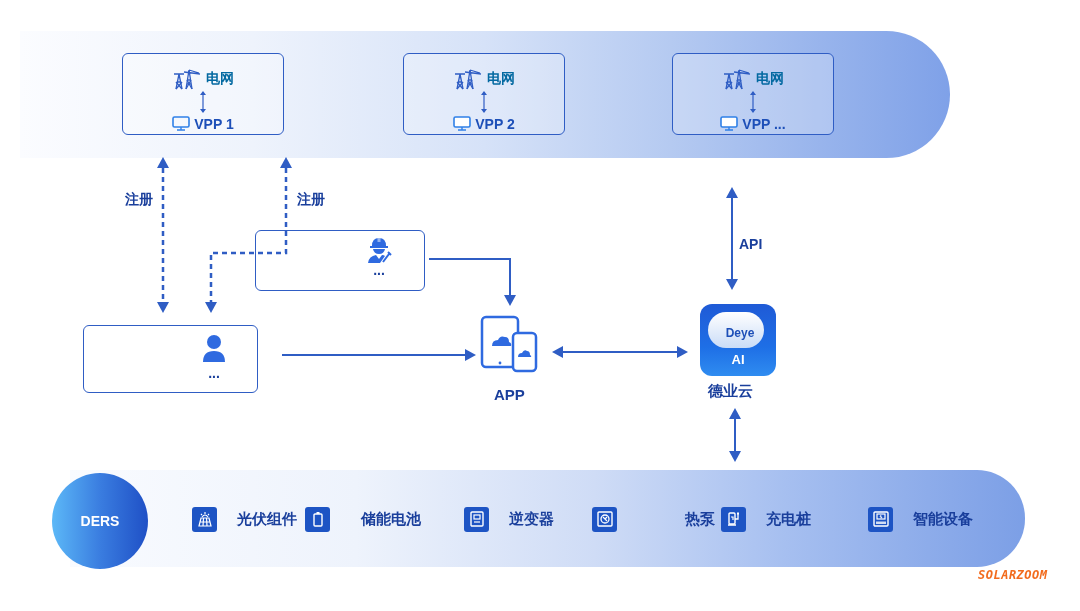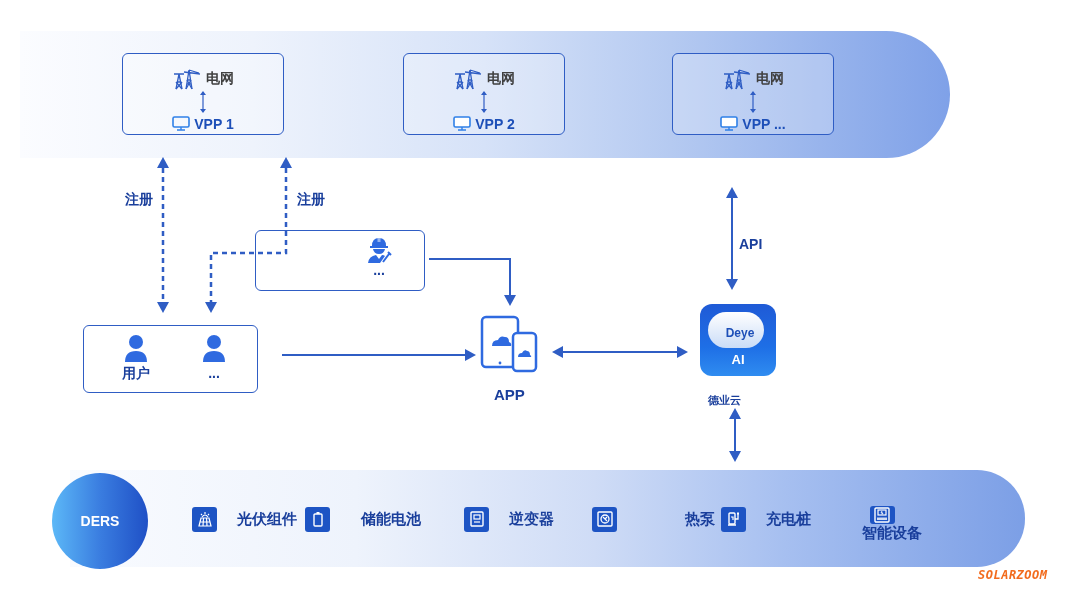--- a/index.html
+++ b/index.html
@@ -6,21 +6,21 @@
   body { width:1080px; height:611px; background:#ffffff; position:relative; overflow:hidden;
          font-family:"Liberation Sans","DejaVu Sans",sans-serif; }
   .band-top { position:absolute; left:20px; top:31px; width:930px; height:127px;
     border-radius:0 64px 64px 0;
     background:linear-gradient(90deg,#fbfcff 0%,#eef3fc 25%,#d6e2f8 50%,#b5caf1 70%,#7fa1e8 100%); }
   .band-bottom { position:absolute; left:70px; top:470px; width:955px; height:97px;
     border-radius:0 48px 48px 0;
     background:linear-gradient(90deg,#f9fbff 0%,#eef3fc 30%,#cfdcf6 55%,#a6bff0 75%,#7c9fe6 100%); }
   .vpp-box { position:absolute; width:162px; height:82px; border:1.5px solid #2f5dc4; border-radius:6px;
     box-sizing:border-box; background:rgba(255,255,255,0.25); }
-  .vpp-grid { position:absolute; left:0; right:0; top:14px; text-align:center; font-size:14px; font-weight:bold; color:#404040; }
+  .vpp-grid { position:absolute; left:0; right:0; top:14px; text-align:center; font-size:14px; font-weight:bold; color:#0369a1; }
   .vpp-grid svg { vertical-align:middle; }
   .vpp-arrow { position:absolute; left:50%; top:36px; transform:translateX(-50%); }
   .vpp-label { position:absolute; left:0; right:0; top:62px; text-align:center; font-size:14px; font-weight:bold; color:#1d4fb8; line-height:14px; }
   .vpp-label svg { vertical-align:-2px; margin-right:4px; }
   .card { position:absolute; border:1.5px solid #2f5dc4; border-radius:6px; box-sizing:border-box; background:#fff; }
   .person { position:absolute; text-align:center; font-size:14px; font-weight:bold; color:#1a3f9c; }
   .lbl { position:absolute; font-size:14px; font-weight:bold; color:#1a3f9c; }
   .ders { position:absolute; left:52px; top:473px; width:96px; height:96px; border-radius:50%;
     background:linear-gradient(90deg,#5cb8f7 0%,#3a7de0 50%,#1f50c6 100%);
     color:#fff; font-size:14px; font-weight:bold; text-align:center; line-height:96px; }
@@ -132,27 +132,20 @@
           <rect x="12.5" y="2" width="3" height="5" fill="#fff" opacity="0.5"></rect>
           <path d="M8 14 Q9 19 14 19 Q19 19 20 14Z" fill="#2f6ae0"></path>
           <path d="M3 28 Q4 21 11 20 L14 24 L17 20 Q19 20 20 21 L15 28Z" fill="#2f6ae0"></path>
           <path d="M18 27 L24 19 M23 17 L26 20" stroke="#2f6ae0" stroke-width="2" fill="none"></path>
         </svg></span>
     <div style="margin-top:-4px;">...</div>
   </div>
 </div>
 
 <div class="card" style="left:83px;top:325px;width:175px;height:68px;">
-  <div class="person" style="left:22px;top:8px;width:60px;">
-    <span><svg width="28" height="28" viewBox="0 0 28 28">
-          <circle cx="14" cy="8" r="7" fill="#2f6ae0"></circle>
-          <path d="M3 28 Q3 17 14 17 Q25 17 25 28Z" fill="#2f6ae0"></path>
-        </svg></span>
-    <div style="margin-top:0;">用户</div>
-  </div>
   <div class="person" style="left:100px;top:8px;width:60px;">
     <span><svg width="28" height="28" viewBox="0 0 28 28">
           <circle cx="14" cy="8" r="7" fill="#2f6ae0"></circle>
           <path d="M3 28 Q3 17 14 17 Q25 17 25 28Z" fill="#2f6ae0"></path>
         </svg></span>
     <div style="margin-top:0;">...</div>
   </div>
 </div>
 
 <div style="position:absolute;left:480px;top:315px;">
@@ -164,21 +157,21 @@
     <path d="M38 42 Q38 38 42 38 Q44 34 47 36 Q50 36 50 40 Q52 41 51 42Z" fill="#2f6ae0"></path>
   </svg></span>
 </div>
 <div class="lbl" style="left:494px;top:386px;font-size:15px;">APP</div>
 
 <div style="position:absolute;left:700px;top:304px;width:76px;height:72px;border-radius:12px;background:linear-gradient(180deg,#1f5ad6 0%,#1e6fe6 60%,#2f8cf0 100%);overflow:hidden;">
   <div style="position:absolute;left:8px;top:8px;width:56px;height:36px;border-radius:18px;background:linear-gradient(180deg,#ffffff,#c9dcf7);"></div>
   <div style="position:absolute;left:20px;top:22px;width:40px;text-align:center;font-size:12px;font-weight:bold;color:#1d4fb8;"><span style="color:#e33"></span><span>Deye</span></div>
   <div style="position:absolute;left:0;right:0;top:48px;text-align:center;font-size:13px;font-weight:bold;color:#fff;">AI</div>
 </div>
-<div class="lbl" style="left:708px;top:382px;font-size:11px;margin-top:11px;">德业云</div>
+<div class="lbl" style="left:708px;top:382px;font-size:15px;">德业云</div>
 
 <div class="ders">DERS</div>
 
 <div class="dev" style="left:168px;padding-left:24px;">
   <div class="ic">
       <svg width="18" height="18" viewBox="0 0 18 18">
         <g stroke="#fff" stroke-width="1.2" fill="none">
           <path d="M3 16 L5 8 L13 8 L15 16Z M4 12 L14 12 M7.5 8 L7 16 M10.5 8 L11 16"></path>
           <path d="M9 2 L9 4 M5 4 L6 5 M13 4 L12 5 M6 7 Q9 3 12 7"></path>
         </g>
@@ -219,21 +212,21 @@
   <div class="ic">
       <svg width="18" height="18" viewBox="0 0 18 18">
         <rect x="4" y="3" width="6" height="11" rx="1" fill="none" stroke="#fff" stroke-width="1.4"></rect>
         <path d="M6 7 L8 7 L8 10" stroke="#fff" stroke-width="1.2" fill="none"></path>
         <path d="M3 15 L11 15 M10 9 L13 9 L13 4" stroke="#fff" stroke-width="1.3" fill="none"></path>
         <rect x="12" y="2.5" width="2" height="2" fill="#fff"></rect>
       </svg>
     </div>
   <span class="tx">充电桩</span>
 </div>
-<div class="dev" style="left:842px;flex-direction:column;">
+<div class="dev" style="left:868px;">
   <div class="ic">
       <svg width="18" height="18" viewBox="0 0 18 18">
         <rect x="2" y="2" width="14" height="14" rx="1" fill="none" stroke="#fff" stroke-width="1.4"></rect>
         <rect x="5" y="4" width="8" height="5" fill="none" stroke="#fff" stroke-width="1.2"></rect>
         <path d="M9 5 L8 7 L10 7 L9 8.5" stroke="#fff" stroke-width="0.9" fill="none"></path>
         <rect x="4" y="11.5" width="10" height="2.5" fill="#fff" opacity="0.8"></rect>
       </svg>
     </div>
   <span class="tx">智能设备</span>
 </div>

